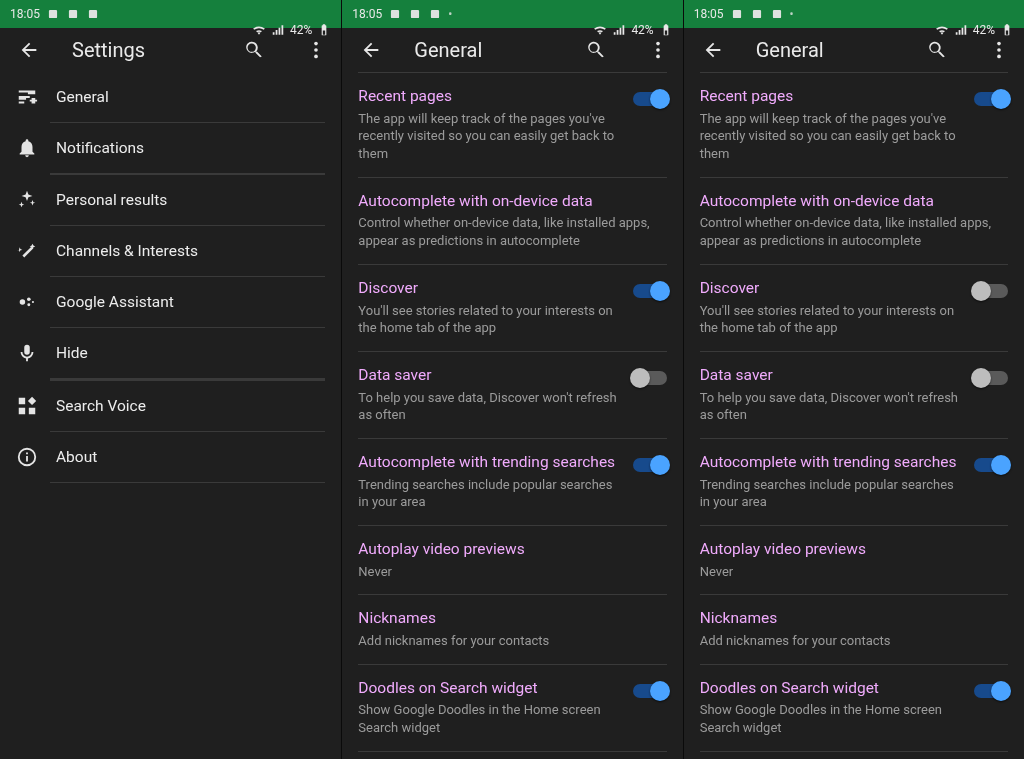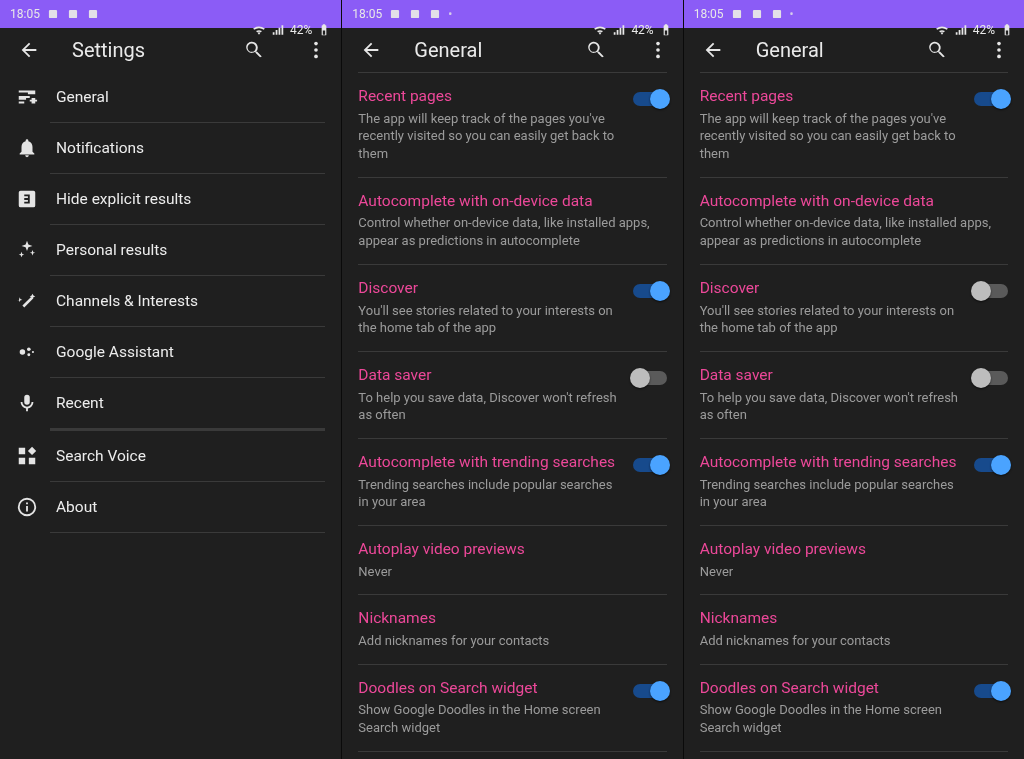--- a/index.html
+++ b/index.html
@@ -2,21 +2,21 @@
 <html><head>
 <meta charset="utf-8">
 <style>
   * { box-sizing: border-box; margin: 0; padding: 0; }
   html, body { width: 1024px; height: 759px; background: #000; font-family: Roboto, "Segoe UI", Arial, sans-serif; overflow: hidden; }
   .row3 { display: flex; width: 1024px; height: 759px; }
   .phone { width: 341.33px; height: 759px; background: #1f1f1f; color: #e6e6e6; position: relative; overflow: hidden; }
   .phone + .phone { border-left: 1px solid #0a0a0a; }
 
   
-  .status { height: 28px; display: flex; align-items: center; justify-content: space-between; padding: 0 10px; font-size: 12px; color: #e8e8e8; background: #8b5cf6; }
+  .status { height: 28px; display: flex; align-items: center; justify-content: space-between; padding: 0 10px; font-size: 12px; color: #e8e8e8; background: #15803d; }
   .status .left { display: flex; align-items: center; gap: 6px; }
   .status .right { display: flex; align-items: center; gap: 5px; margin-top: 32px; }
   .sicon { display:inline-flex; width:14px; height:14px; }
   .sicon svg { width:100%; height:100%; }
   .murk { opacity:.95; }
 
   
   .appbar { height: 44px; display: flex; align-items: center; padding: 0 6px 0 10px; gap: 24px; }
   .appbar .title { font-size: 20px; font-weight: 400; color: #eaeaea; flex: 1; }
   .iconbtn { width: 38px; height: 38px; display: inline-flex; align-items: center; justify-content: center; color: #e6e6e6; }
@@ -27,21 +27,21 @@
   
   .srow { display: flex; align-items: center; gap: 18px; padding: 14px 16px; }
   .srow .ic { width: 22px; height: 22px; display:inline-flex; align-items:center; justify-content:center; color:#e4e4e4; }
   .srow .ic svg { width: 22px; height: 22px; }
   .srow .lbl { font-size: 15.5px; color: #ececec; }
   .sdiv { height:1px; background:#3a3a3a; margin:0 16px 0 50px; }
 
   
   .grow { padding: 13px 16px 14px 16px; display: flex; align-items: flex-start; gap: 10px; }
   .grow .txt { flex: 1; min-width: 0; }
-  .gtitle { font-size: 15.5px; color: #ec4899; line-height: 1.35; }
+  .gtitle { font-size: 15.5px; color: #f0abfc; line-height: 1.35; }
   .gsub   { font-size: 13px; color: #9b9b9b; line-height: 1.35; margin-top: 3px; }
   .gdiv { height:1px; background:#3a3a3a; margin:0 16px; }
 
   
   .toggle { position: relative; width: 34px; height: 14px; border-radius: 8px; margin-top: 6px; flex: 0 0 auto; }
   .toggle .thumb { position:absolute; top:50%; transform:translateY(-50%); width:20px; height:20px; border-radius:50%; box-shadow:0 1px 2px rgba(0,0,0,.6); }
   .toggle.on  { background:#174a8c; }
   .toggle.on .thumb  { right:-3px; background:#4aa3ff; }
   .toggle.off { background:#5a5a5a; }
   .toggle.off .thumb { left:-3px; background:#bdbdbd; }
@@ -186,28 +186,20 @@
         <div class="sdiv"></div>
         <div class="srow">
           <span class="ic">
             <svg viewBox="0 0 24 24">
               <use href="#i-bell"></use>
             </svg>
           </span>
           <span class="lbl">Notifications</span>
         </div>
         <div class="sdiv"></div>
-        <div class="srow">
-          <span class="ic">
-            <svg viewBox="0 0 24 24">
-              <use href="#i-explicit"></use>
-            </svg>
-          </span>
-          <span class="lbl">Hide explicit results</span>
-        </div>
         <div class="sdiv"></div>
         <div class="srow">
           <span class="ic">
             <svg viewBox="0 0 24 24">
               <use href="#i-sparkle"></use>
             </svg>
           </span>
           <span class="lbl">Personal results</span>
         </div>
         <div class="sdiv"></div>
@@ -228,21 +220,21 @@
           </span>
           <span class="lbl">Google Assistant</span>
         </div>
         <div class="sdiv"></div>
         <div class="srow">
           <span class="ic">
             <svg viewBox="0 0 24 24">
               <use href="#i-mic"></use>
             </svg>
           </span>
-          <span class="lbl">Recent</span>
+          <span class="lbl">Hide</span>
         </div>
         <div class="sdiv"></div>
         <div class="sdiv"></div>
         <div class="sdiv"></div>
         <div class="srow">
           <span class="ic">
             <svg viewBox="0 0 24 24">
               <use href="#i-widget"></use>
             </svg>
           </span>

